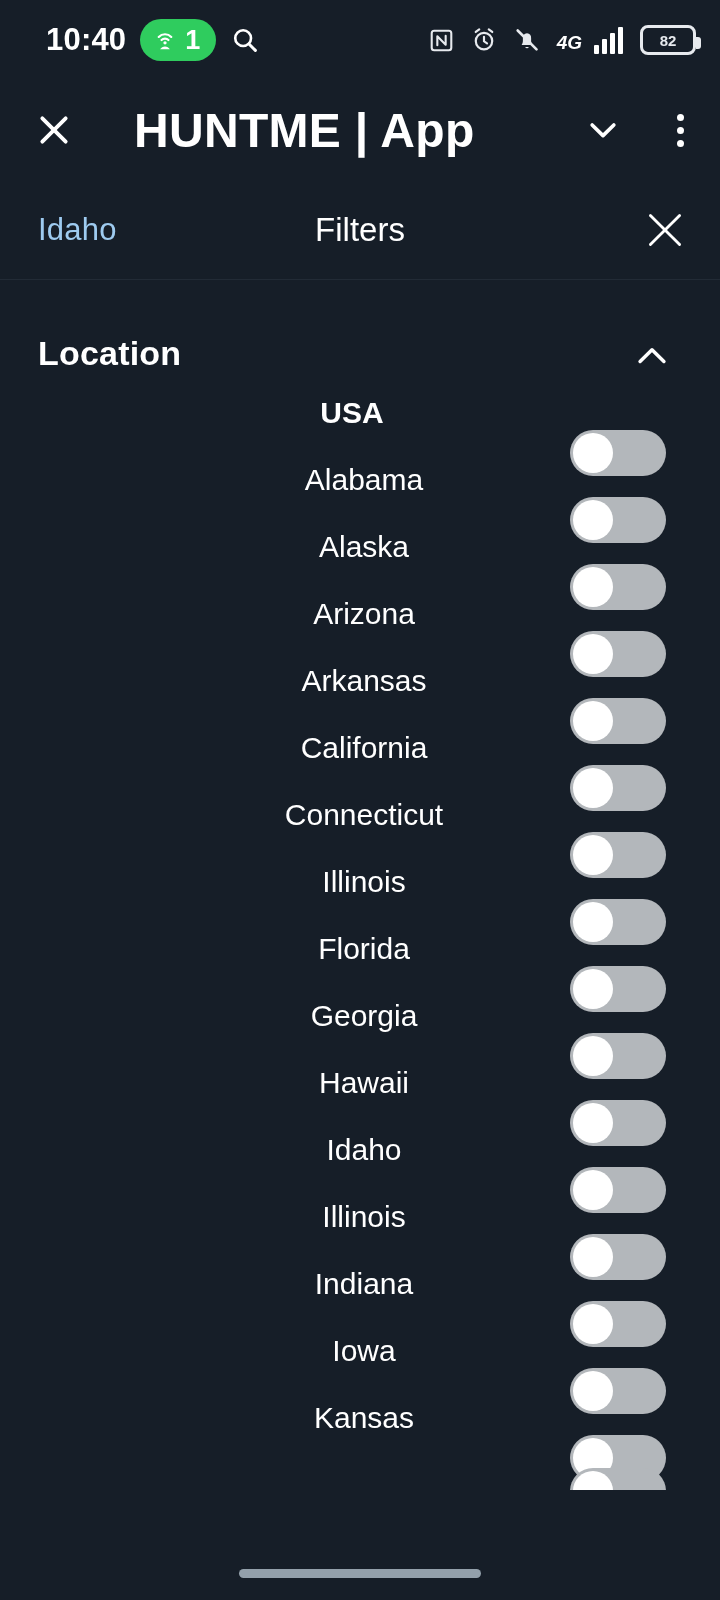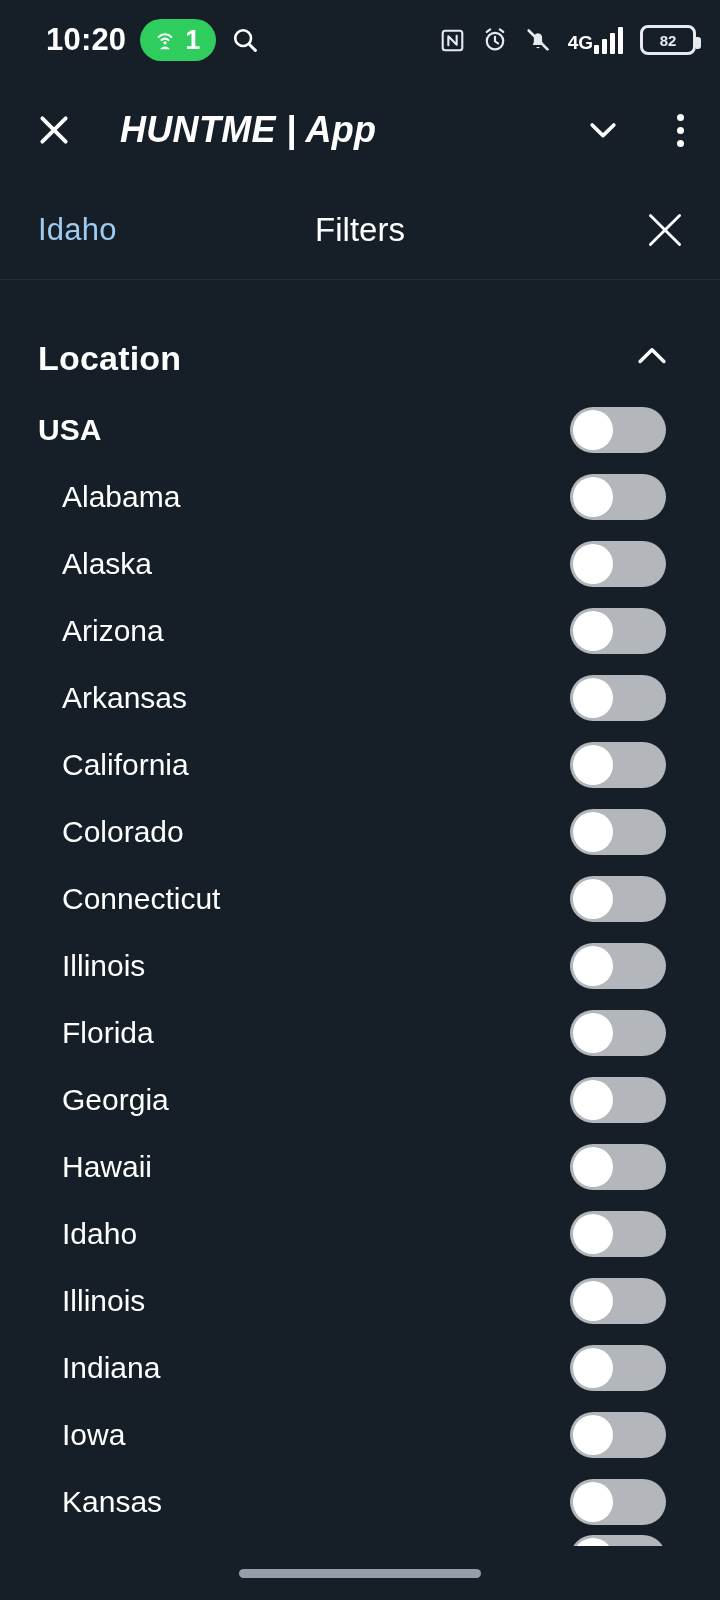--- a/index.html
+++ b/index.html
@@ -26,63 +26,63 @@
   .sb-right { margin-left:auto; display:flex; align-items:center; gap:17px; }
   .battery {
     width:56px; height:30px; border:3px solid #e7eaee; border-radius:8px;
     display:flex; align-items:center; justify-content:center; position:relative;
   }
   .battery:after {
     content:""; position:absolute; right:-8px; top:9px;
     width:5px; height:12px; background:#e7eaee; border-radius:0 3px 3px 0;
   }
   .battery-num { color:#e7eaee; font-size:15px; font-weight:700; }
-  .net-wrap { display:flex; align-items:flex-end; gap:1px; }
+  .net-wrap { display:flex; align-items:flex-end; gap:12px;font-style:italic; }
   .net-label { color:#fff; font-size:19px; font-weight:700; line-height:1; margin-bottom:2px; }
   .bars { display:flex; align-items:flex-end; gap:3px; }
   .bars i { display:block; width:5px; background:#fff; border-radius:1px; }
   .bars i:nth-child(1){height:9px;} .bars i:nth-child(2){height:15px;}
   .bars i:nth-child(3){height:21px;} .bars i:nth-child(4){height:27px;}
 
   
   .appbar {
     height:100px; display:flex; align-items:center;
     padding:0 28px 0 34px;
   }
   .appbar-title {
-    color:#ffffff; font-size:36px; font-weight:700; margin-left:46px;
-    letter-spacing:.3px; white-space:nowrap;font-style:italic;
+    color:#ffffff; font-size:48px; font-weight:700; margin-left:60px;
+    letter-spacing:.3px; white-space:nowrap;
   }
   .appbar-actions { margin-left:auto; display:flex; align-items:center; gap:46px; }
   .kebab { display:flex; flex-direction:column; gap:6px; padding:8px; }
   .kebab span { width:7px; height:7px; background:#fff; border-radius:50%; }
 
   
   .filters-bar {
     height:100px; display:flex; align-items:center; padding:0 30px 0 38px;
     position:relative; border-bottom:1px solid #222b36;
   }
   .reset-btn { color:#9ecbf0; font-size:31px; font-weight:400; letter-spacing:.2px; }
   .filters-title {
     position:absolute; left:0; right:0; text-align:center;
     color:#ffffff; font-size:33px; font-weight:400; pointer-events:none;
   }
   .filters-close { margin-left:auto; z-index:2; display:flex; }
 
   
   .section-head {
-    display:flex; align-items:flex-end; padding:54px 46px 0 38px;
+    display:flex; align-items:flex-start; padding:54px 46px 0 38px;
   }
   .section-title { color:#ffffff; font-size:34px; font-weight:700; letter-spacing:.2px; }
   .section-chevron { margin-left:auto; display:flex; }
 
   .list { padding-top:18px; }
   .row {
     height:67px; display:flex; align-items:center;
-    padding-right:54px; padding-left:38px;
+    padding-right:54px; padding-left:38px;flex-direction:column;
   }
   .row-label { color:#ffffff; font-size:30px; font-weight:400; white-space:nowrap; }
   .row.is-country .row-label { font-weight:700; font-size:30px; }
   .row.is-state { padding-left:62px; }
 
   
   .toggle {
     margin-left:auto; width:96px; height:46px; border-radius:23px;
     background:#b3b7bb; position:relative; flex:none;
   }
@@ -103,21 +103,21 @@
 
   .scroll-area { position:absolute; top:280px; left:0; right:0; bottom:54px; overflow:hidden; }
 </style>
 </head>
 <body>
 
 <div class="phone">
 
   <div class="statusbar">
     <div class="sb-left">
-      <span class="sb-clock">10:20</span>
+      <span class="sb-clock">10:40</span>
 
       <span class="hotspot-pill">
         <svg width="26" height="26" viewBox="0 0 24 24">
           <path d="M6.2 9.2a8 8 0 0 1 11.6 0" fill="none" stroke="#fff" stroke-width="2" stroke-linecap="round"></path>
           <path d="M8.8 12a4.5 4.5 0 0 1 6.4 0" fill="none" stroke="#fff" stroke-width="2" stroke-linecap="round"></path>
           <circle cx="12" cy="14.6" r="1.5" fill="#fff"></circle>
           <path d="M7.5 20.5a5.2 5.2 0 0 1 9 0z" fill="#fff"></path>
         </svg>
         <span class="hotspot-count">1</span>
       </span>
@@ -236,26 +236,20 @@
             <span class="knob"></span>
           </span>
         </div>
         <div class="row is-state">
           <span class="row-label">California</span>
           <span class="toggle">
             <span class="knob"></span>
           </span>
         </div>
         <div class="row is-state">
-          <span class="row-label">Colorado</span>
-          <span class="toggle">
-            <span class="knob"></span>
-          </span>
-        </div>
-        <div class="row is-state">
           <span class="row-label">Connecticut</span>
           <span class="toggle">
             <span class="knob"></span>
           </span>
         </div>
         <div class="row is-state">
           <span class="row-label">Illinois</span>
           <span class="toggle">
             <span class="knob"></span>
           </span>

